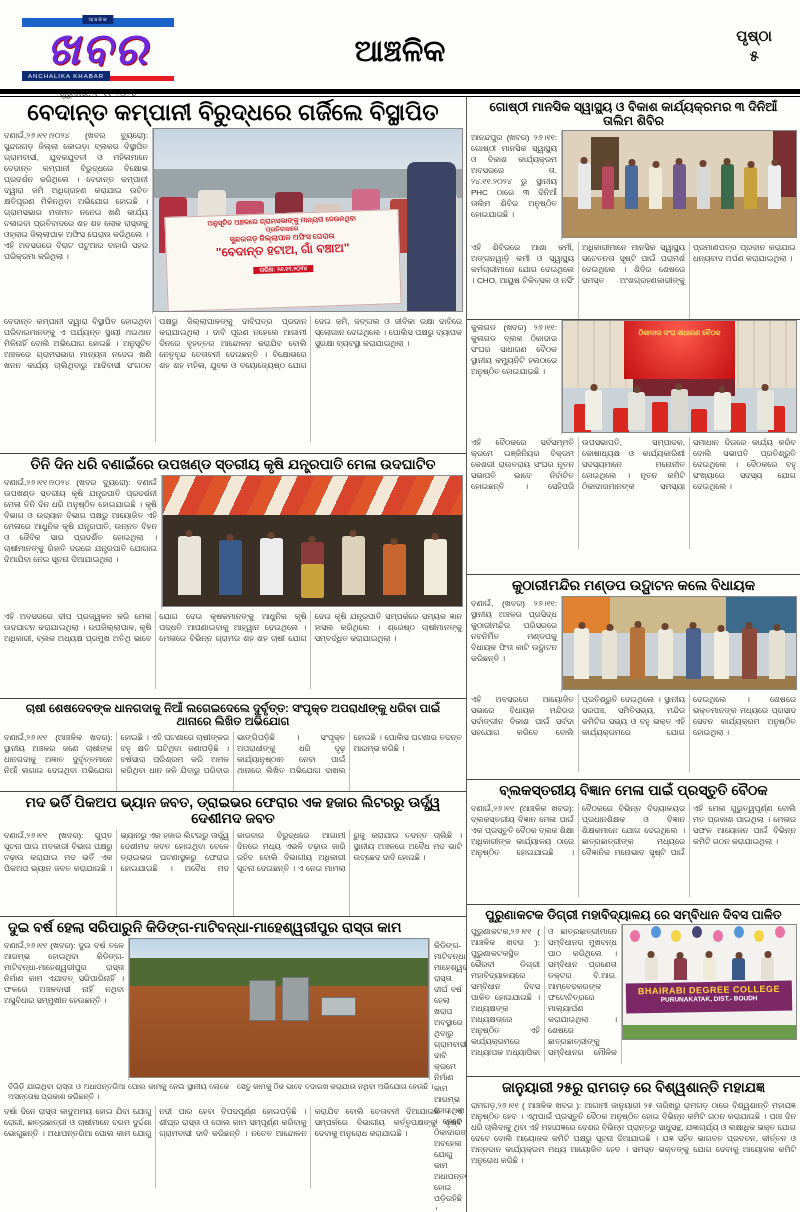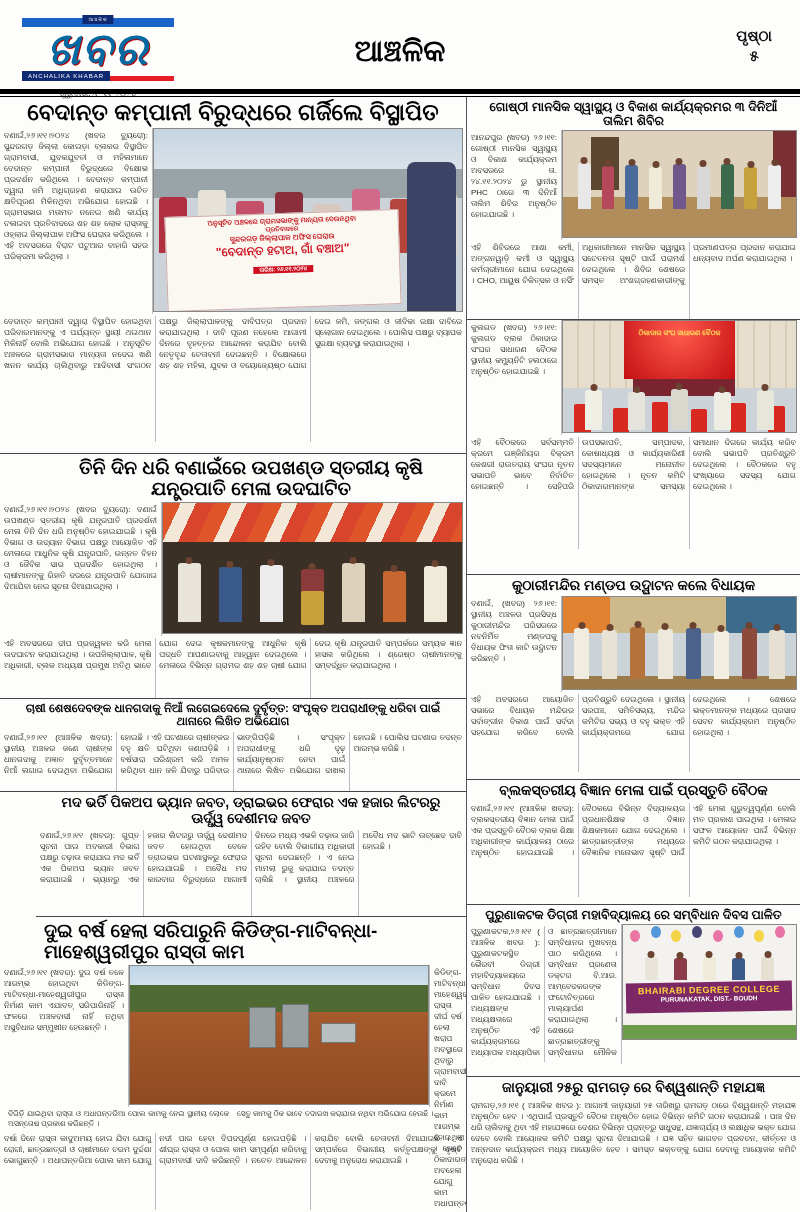--- a/index.html
+++ b/index.html
@@ -8,42 +8,42 @@
     position:relative; width:800px; height:1212px; margin:0 auto;
     background:#fdfdfb; color:#111; overflow:hidden;
     font-family:"Liberation Sans", sans-serif;
   }
   
   .masthead { position:relative; height:97px; }
   .brand { position:absolute; left:22px; top:18px; width:152px; }
   .brand-topbar { height:9px; background:#1c63c9; position:relative; }
   .brand-topbox { position:absolute; left:50%; top:-3px; transform:translateX(-50%);
     background:#0d2a73; color:#fff; font-size:5px; padding:1px 6px; letter-spacing:1px; }
-  .brand-name { color:#0369a1; font-weight:bold; font-size:44px; line-height:44px;
+  .brand-name { color:#6d28d9; font-weight:bold; font-size:44px; line-height:44px;
     letter-spacing:2px; text-align:center; font-style:italic;
     text-shadow:1px 1px 0 #b00; font-family:"DejaVu Sans", sans-serif; }
   .brand-subbar { height:10px; display:flex; }
   .brand-subbox { background:#0d2a73; color:#fff; font-size:6px; line-height:10px;
     padding:0 6px; letter-spacing:1px; white-space:nowrap; }
   .brand-underline { flex:1; border-bottom:5px solid #e81c24; }
   .brand-date { text-align:center; font-size:9px; margin-top:7px; color:#222; }
   .section-title { position:absolute; left:0; right:0; top:34px; text-align:center;
     font-size:30px; font-weight:bold; color:#000; }
   .page-num { position:absolute; right:28px; top:26px; text-align:center;
     font-size:15px; font-weight:bold; line-height:20px; }
   .mast-rule { position:absolute; left:0; right:0; top:89px;
     border-top:5px solid #000; border-bottom:1px solid #000; height:8px; }
   
   .main { position:absolute; top:97px; left:0; right:0; bottom:0; display:flex; }
   .col-left { width:467px; border-right:1px solid #555; }
   .col-right { flex:1; }
   .article { position:relative; overflow:hidden; border-bottom:1px solid #444; }
   .article:last-child { border-bottom:none; }
   .headline { font-weight:bold; text-align:center; color:#000; padding:3px 8px 2px; line-height:1.12; }
-  .h-xl { font-size:23px; } .h-lg { font-size:19px;margin-left:36px; } .h-md { font-size:14px; }
+  .h-xl { font-size:23px; } .h-lg { font-size:14px; } .h-md { font-size:14px; }
   .h-sm { font-size:12.5px; } .h-xs { font-size:11.5px; }
   .body-txt { font-size:8px; line-height:1.38; text-align:justify; color:#1a1a1a; padding:2px 4px; }
   .cols-2 { column-count:2; column-gap:8px; column-rule:1px solid #bbb; }
   .cols-3 { column-count:3; column-gap:8px; column-rule:1px solid #bbb; }
   .cols-4 { column-count:4; column-gap:8px; column-rule:1px solid #bbb; }
   .row { display:flex; }
   .narrow { border-right:1px solid #bbb; }
   .photo { position:relative; overflow:hidden; flex:none; background:#cbd3d9; border:1px solid #888; }
   .cap { font-size:7.5px; }
   
@@ -154,21 +154,21 @@
           </div>
         </div>
         <div class="body-txt cols-3" style="height:82px;">ଏହି ଅବସରରେ ଦୀପ ପ୍ରଜ୍ୱଳନ କରି ମେଳା ଉଦଘାଟନ କରାଯାଇଥିଲା । ଉପଜିଲ୍ଲାପାଳ, କୃଷି ଅଧିକାରୀ, ବ୍ଲକ ଅଧ୍ୟକ୍ଷ ପ୍ରମୁଖ ଅତିଥି ଭାବେ ଯୋଗ ଦେଇ କୃଷକମାନଙ୍କୁ ଆଧୁନିକ କୃଷି ପଦ୍ଧତି ଆପଣାଇବାକୁ ଆହ୍ୱାନ ଦେଇଥିଲେ । ମେଳାରେ ବିଭିନ୍ନ ଗ୍ରାମର ଶହ ଶହ ଚାଷୀ ଯୋଗ ଦେଇ କୃଷି ଯନ୍ତ୍ରପାତି ସମ୍ପର୍କରେ ସମ୍ୟକ ଜ୍ଞାନ ହାସଲ କରିଥିଲେ । ଶ୍ରେଷ୍ଠ ଚାଷୀମାନଙ୍କୁ ସମ୍ବର୍ଦ୍ଧିତ କରାଯାଇଥିଲା ।</div>
       </section>
 
       <section class="article" style="height:93px;">
         <h3 class="headline h-xs">ଚାଷୀ ଶେଷଦେବଙ୍କ ଧାନଗଦାକୁ ନିଆଁ ଲଗେଇଦେଲେ ଦୁର୍ବୃତ୍ତ: ସଂପୃକ୍ତ ଅପରାଧୀଙ୍କୁ ଧରିବା ପାଇଁ ଥାନାରେ ଲିଖିତ ଅଭିଯୋଗ</h3>
         <div class="body-txt cols-4" style="height:66px;">ବଣାଇଁ,୨୬।୧୧ (ଆଞ୍ଚଳିକ ଖବର): ସ୍ଥାନୀୟ ଅଞ୍ଚଳର ଜଣେ ଚାଷୀଙ୍କ ଧାନଗଦାକୁ ଅଜ୍ଞାତ ଦୁର୍ବୃତ୍ତମାନେ ନିଆଁ ଲଗାଇ ଦେଇଥିବା ଅଭିଯୋଗ ହୋଇଛି । ଏହି ଘଟଣାରେ ଚାଷୀଙ୍କର ବହୁ କ୍ଷତି ଘଟିଥିବା ଜଣାପଡ଼ିଛି । ବର୍ଷସାରା ପରିଶ୍ରମ କରି ଅମଳ କରିଥିବା ଧାନ ଜଳି ଯିବାରୁ ପରିବାର ଭାଙ୍ଗିପଡ଼ିଛି । ସଂପୃକ୍ତ ଅପରାଧୀଙ୍କୁ ଧରି ଦୃଢ଼ କାର୍ଯ୍ୟାନୁଷ୍ଠାନ ନେବା ପାଇଁ ଥାନାରେ ଲିଖିତ ଅଭିଯୋଗ ଦାଖଲ ହୋଇଛି । ପୋଲିସ ଘଟଣାର ତଦନ୍ତ ଆରମ୍ଭ କରିଛି ।</div>
       </section>
 
-      <section class="article" style="height:125px;margin-left:36px;">
+      <section class="article" style="height:125px;">
         <h3 class="headline h-md">ମଦ ଭର୍ତି ପିକଅପ ଭ୍ୟାନ ଜବତ, ଡ୍ରାଇଭର ଫେରାର ଏକ ହଜାର ଲିଟରରୁ ଊର୍ଦ୍ଧ୍ୱ ଦେଶୀମଦ ଜବତ</h3>
         <div class="body-txt cols-4" style="height:96px;">ବଣାଇଁ,୨୬।୧୧ (ଖବର): ଗୁପ୍ତ ସୂଚନା ପାଇ ଅବକାରୀ ବିଭାଗ ପକ୍ଷରୁ ଚଢ଼ାଉ କରାଯାଇ ମଦ ଭର୍ତି ଏକ ପିକଅପ ଭ୍ୟାନ ଜବତ କରାଯାଇଛି । ଭ୍ୟାନରୁ ଏକ ହଜାର ଲିଟରରୁ ଊର୍ଦ୍ଧ୍ୱ ଦେଶୀମଦ ଜବତ ହୋଇଥିବା ବେଳେ ଡ୍ରାଇଭର ଘଟଣାସ୍ଥଳରୁ ଫେରାର ହୋଇଯାଇଛି । ଅବୈଧ ମଦ କାରବାର ବିରୁଦ୍ଧରେ ଆଗାମୀ ଦିନରେ ମଧ୍ୟ ଏଭଳି ଚଢ଼ାଉ ଜାରି ରହିବ ବୋଲି ବିଭାଗୀୟ ଅଧିକାରୀ ସୂଚନା ଦେଇଛନ୍ତି । ଏ ନେଇ ମାମଲା ରୁଜୁ କରାଯାଇ ତଦନ୍ତ ଚାଲିଛି । ସ୍ଥାନୀୟ ଅଞ୍ଚଳରେ ଅବୈଧ ମଦ ଭାଟି ଉଚ୍ଛେଦ ଦାବି ହୋଇଛି ।</div>
       </section>
 
       <section class="article" style="height:293px; border-bottom:none;">
         <h3 class="headline h-lg" style="text-align:left;padding-left:8px;">ଦୁଇ ବର୍ଷ ହେଲା ସରିପାରୁନି କିଡିଙ୍ଗ-ମାଟିବନ୍ଧା-ମାହେଶ୍ୱରୀପୁର ରାସ୍ତା କାମ</h3>
         <div class="row">
           <div class="body-txt narrow" style="width:130px; height:142px;">ବଣାଇଁ,୨୬।୧୧ (ଖବର): ଦୁଇ ବର୍ଷ ତଳେ ଆରମ୍ଭ ହୋଇଥିବା କିଡିଙ୍ଗ-ମାଟିବନ୍ଧା-ମାହେଶ୍ୱରୀପୁର ରାସ୍ତା ନିର୍ମାଣ କାମ ଏଯାବତ୍ ସରିପାରିନାହିଁ । ଫଳରେ ଅଞ୍ଚଳବାସୀ ନାହିଁ ନଥିବା ଅସୁବିଧାର ସମ୍ମୁଖୀନ ହେଉଛନ୍ତି ।</div>
           <div class="photo" style="width:300px; height:140px;">
             <div class="sky" style="height:22%;background:linear-gradient(#bcd4e6,#dfe9f0);"></div>

